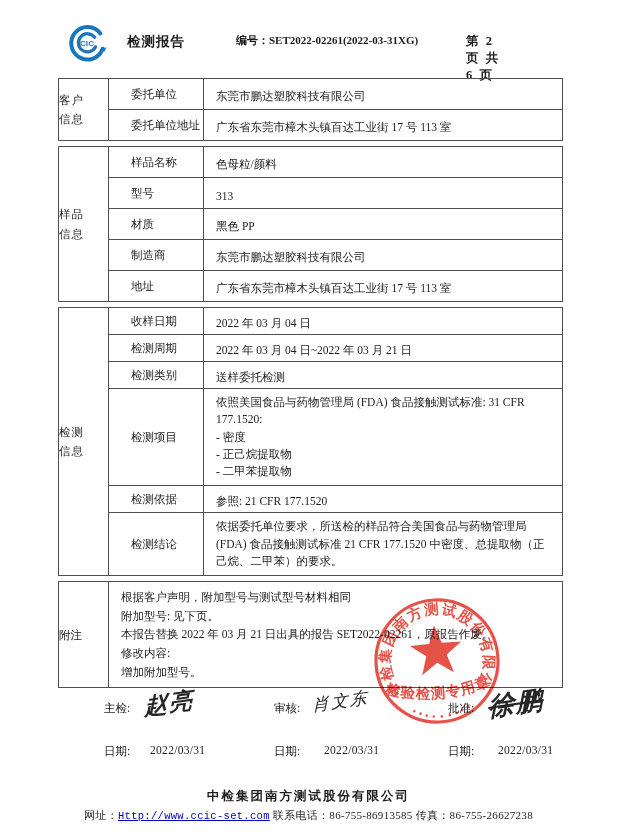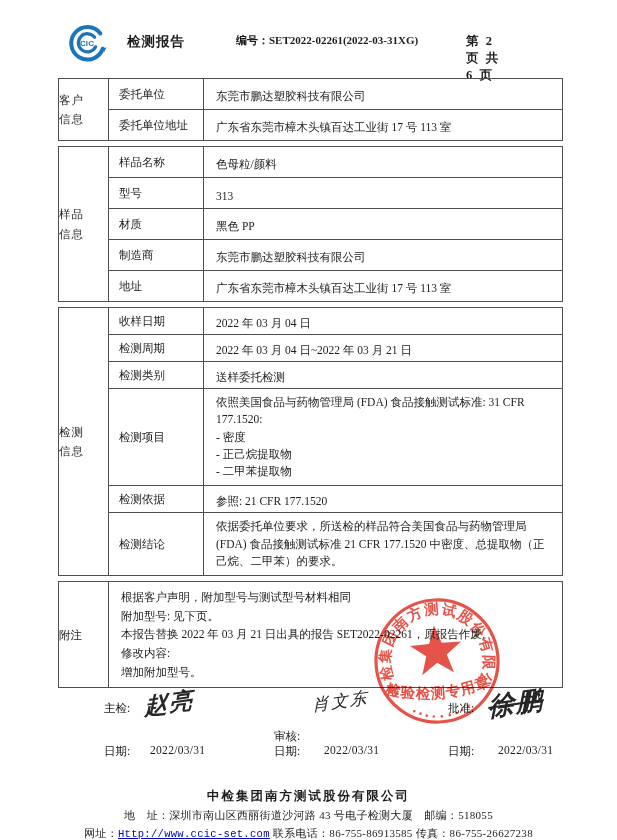--- a/index.html
+++ b/index.html
@@ -20,21 +20,21 @@
   .hdr-no { position:absolute; left:236px; top:17px; font-size:11px; font-weight:bold; }
   .hdr-page { position:absolute; left:466px; top:17px; font-size:12.5px; font-weight:bold; letter-spacing:2px; }
 
   
   .tables { position:absolute; left:58px; top:78px; width:504px; }
   table.sec { width:504px; border-collapse:collapse; table-layout:fixed; margin-bottom:5px; }
   table.sec td { border:1px solid #4f4f4f; font-size:11.5px; vertical-align:middle; }
   col.c1 { width:50px; } col.c2 { width:95px; } col.c3 { width:359px; }
   td.sec-label { text-align:left; line-height:1.4;margin-top:42px; }
   td.sec-label div { margin:3px 0; letter-spacing:1px; }
-  td.fld { padding-left:10px; }
+  td.fld { padding-left:22px; }
   td.val { padding:8px 10px 3px 12px; }
   tr.h31 td { height:31px; }
   tr.h26 td { height:26px; }
   td.multi { vertical-align:top; padding-top:5px; padding-bottom:5px; line-height:1.5; }
   .line { line-height:1.5; }
   td.notes-val { vertical-align:top; padding:6px 10px 6px 12px; }
   td.notes-val .line { line-height:1.62; }
 
   
   .sig-area { position:absolute; left:16px; top:0; width:617px; height:840px; pointer-events:none; }
@@ -191,21 +191,21 @@
     </tbody>
       </table>
   </div>
 
   <div class="sig-area">
     <span class="sig-lbl" style="left:88px; top:701px;">主检:</span>
     <span class="handsig" style="left:128px; top:688px;">赵亮</span>
     <span class="date-lbl" style="left:88px; top:744px;">日期:</span>
     <span class="date-val" style="left:134px; top:744px;">2022/03/31</span>
 
-    <span class="sig-lbl" style="left:258px; top:701px;margin-top:28px;">审核:</span>
+    <span class="sig-lbl" style="left:258px; top:701px;">审核:</span>
     <span class="handsig" style="left:296px; top:690px; font-size:17px; font-weight:normal;">肖文东</span>
     <span class="date-lbl" style="left:258px; top:744px;">日期:</span>
     <span class="date-val" style="left:308px; top:744px;">2022/03/31</span>
 
     <span class="sig-lbl" style="left:432px; top:701px;">批准:</span>
     <span class="handsig" style="left:472px; top:686px; font-size:26px; text-decoration:line-through;">徐鹏</span>
     <span class="date-lbl" style="left:432px; top:744px;">日期:</span>
     <span class="date-val" style="left:482px; top:744px;">2022/03/31</span>
   </div>
 
@@ -230,20 +230,19 @@
         <circle cx="85" cy="140.6" r="1.3"></circle>
         <circle cx="93" cy="140" r="1.3"></circle>
       <circle cx="100" cy="138.5" r="1.3"></circle>
         <circle cx="106" cy="136" r="1.3"></circle>
         <circle cx="112" cy="133" r="1.3"></circle>
     </g>
   </svg>
 
   <div class="footer">
     <div class="foot-company">中检集团南方测试股份有限公司</div>
-    <div class="foot-line">地　址：深圳市南山区西丽街道沙河路 43 号电子检测大厦　邮编：518055</div>
     <div class="foot-line">
       <span>网址：</span><a class="foot-link" href="#">Http://www.ccic-set.com</a>
       <span>联系电话：86-755-86913585 传真：86-755-26627238</span>
     </div>
   </div>
 
 </div>
 
 </body></html>

